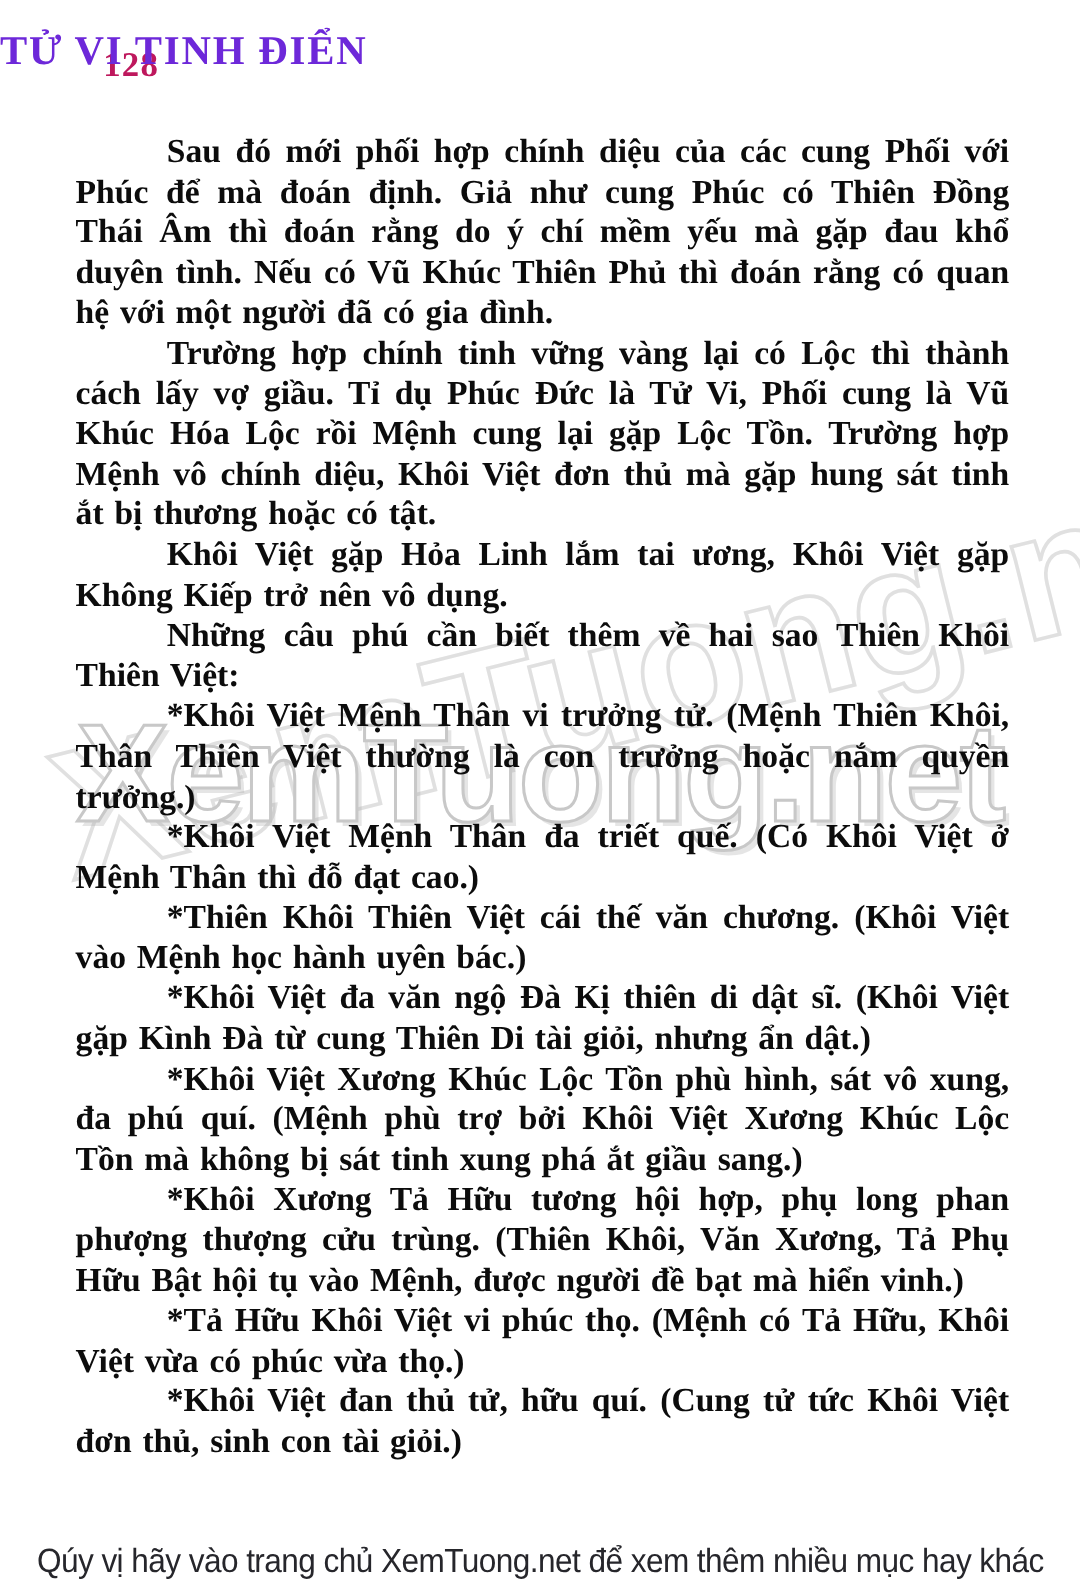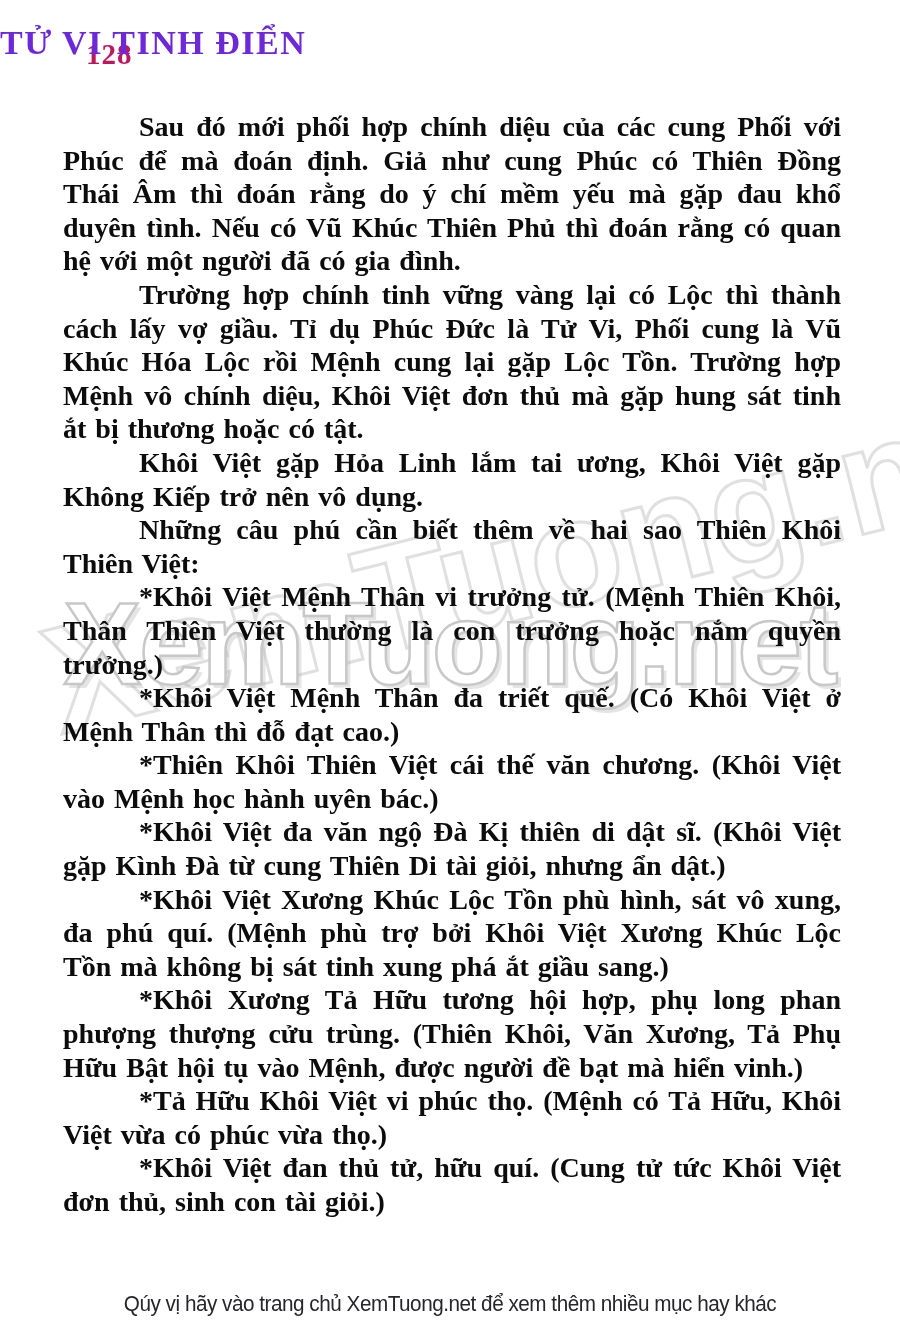--- a/index.html
+++ b/index.html
@@ -83,21 +83,21 @@
   }
   
   .footer {
     position: absolute;
     left: 0;
     bottom: 4px;
     width: 100%;
     text-align: center;
     z-index: 3;
     font-family: "Liberation Sans", sans-serif;
-    font-size: 22px;
+    font-size: 28px;
     color: #26262b;
     text-decoration: underline;
   }
   .footer-scale {
     display: inline-block;
     transform: scaleX(0.94);
     transform-origin: center;
     letter-spacing: -0.5px;
   }
   .footer-site { cursor: pointer; }

